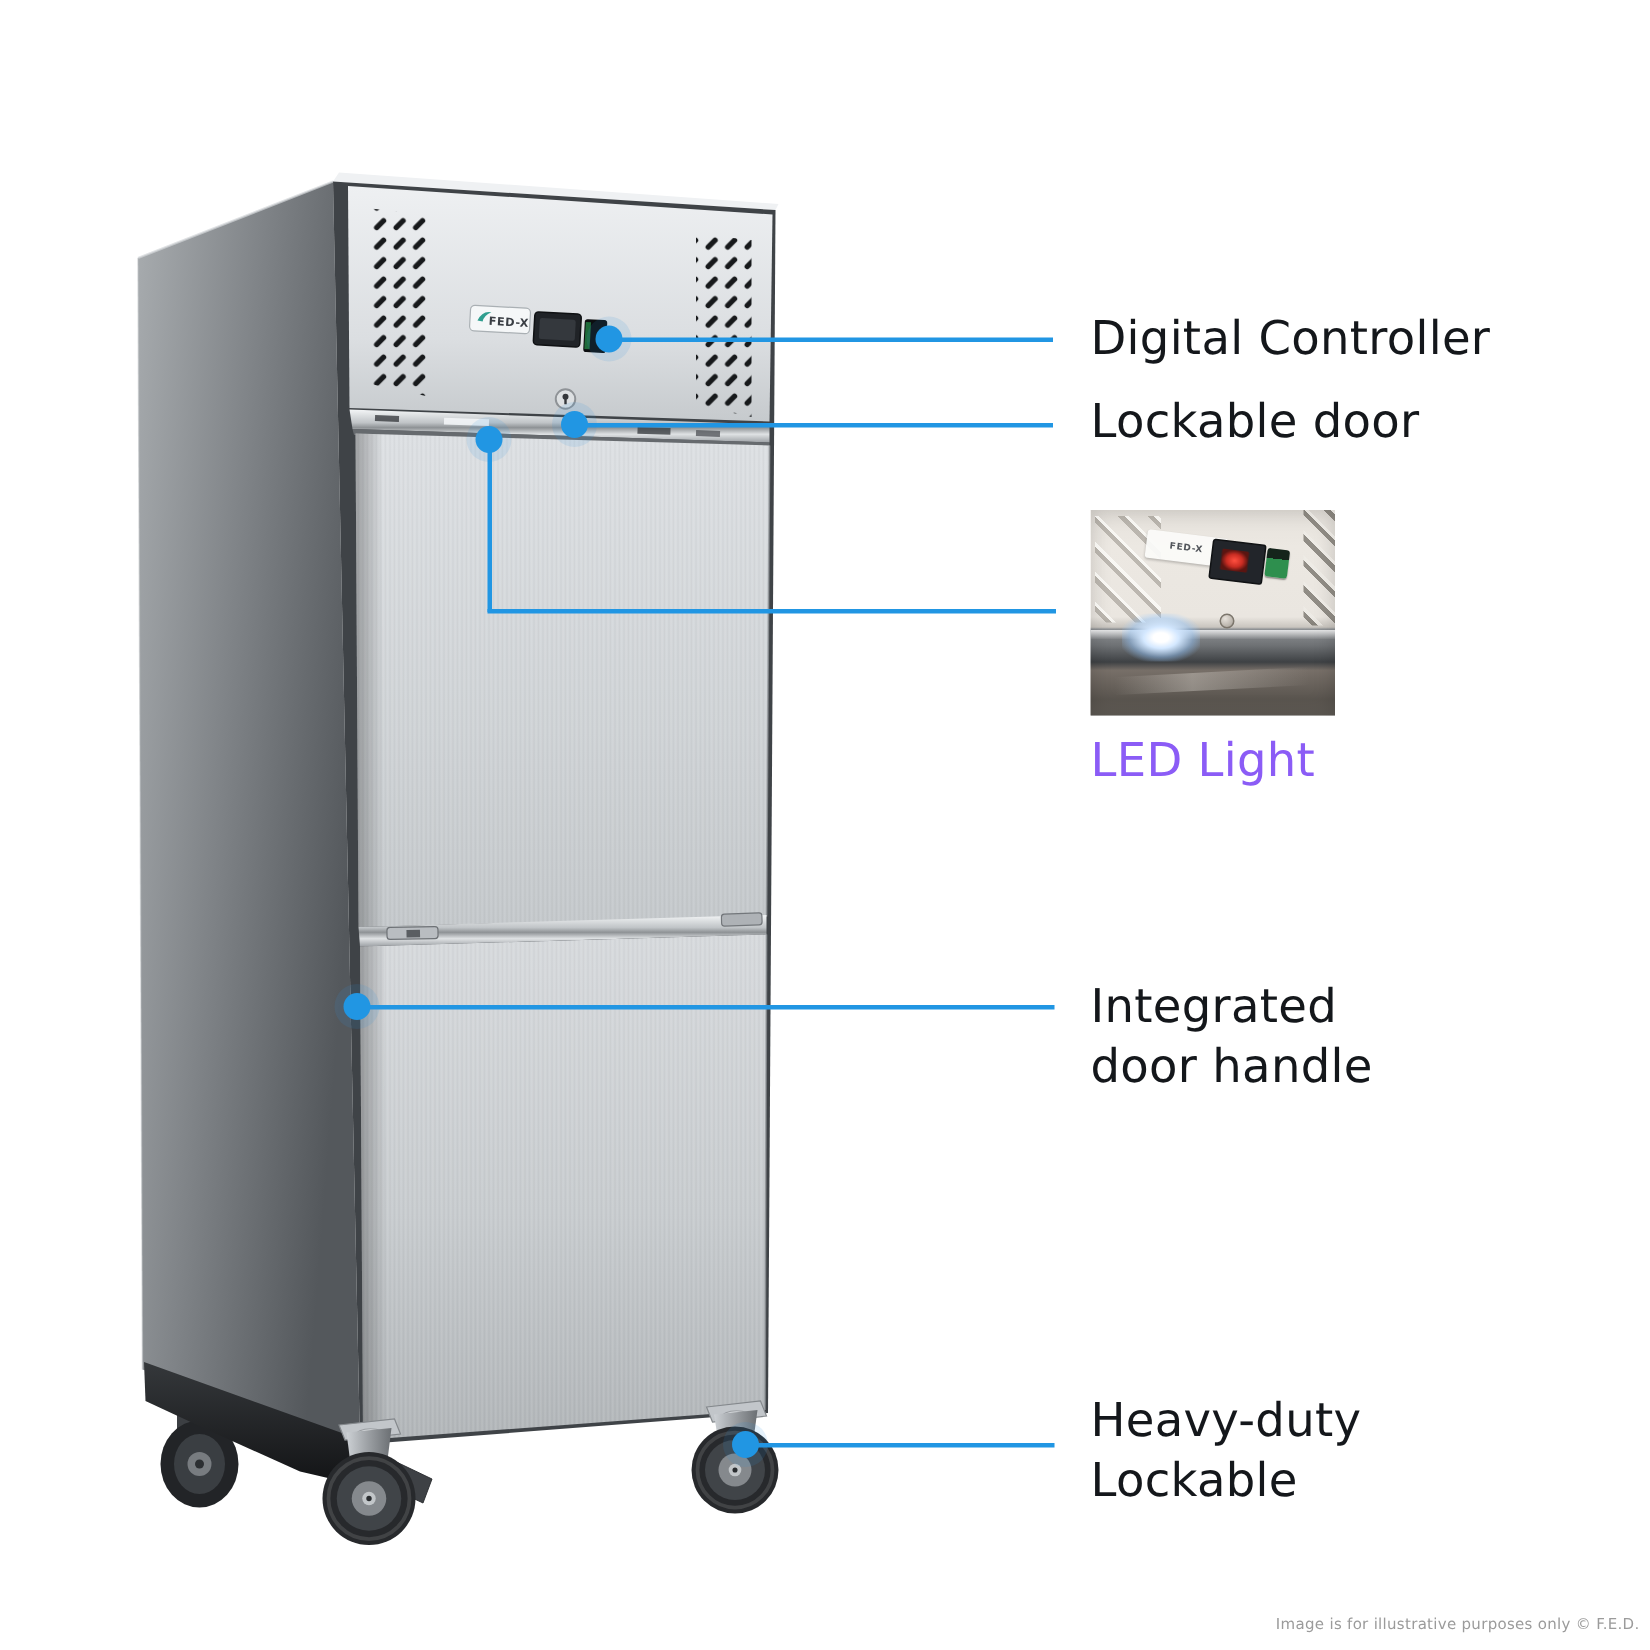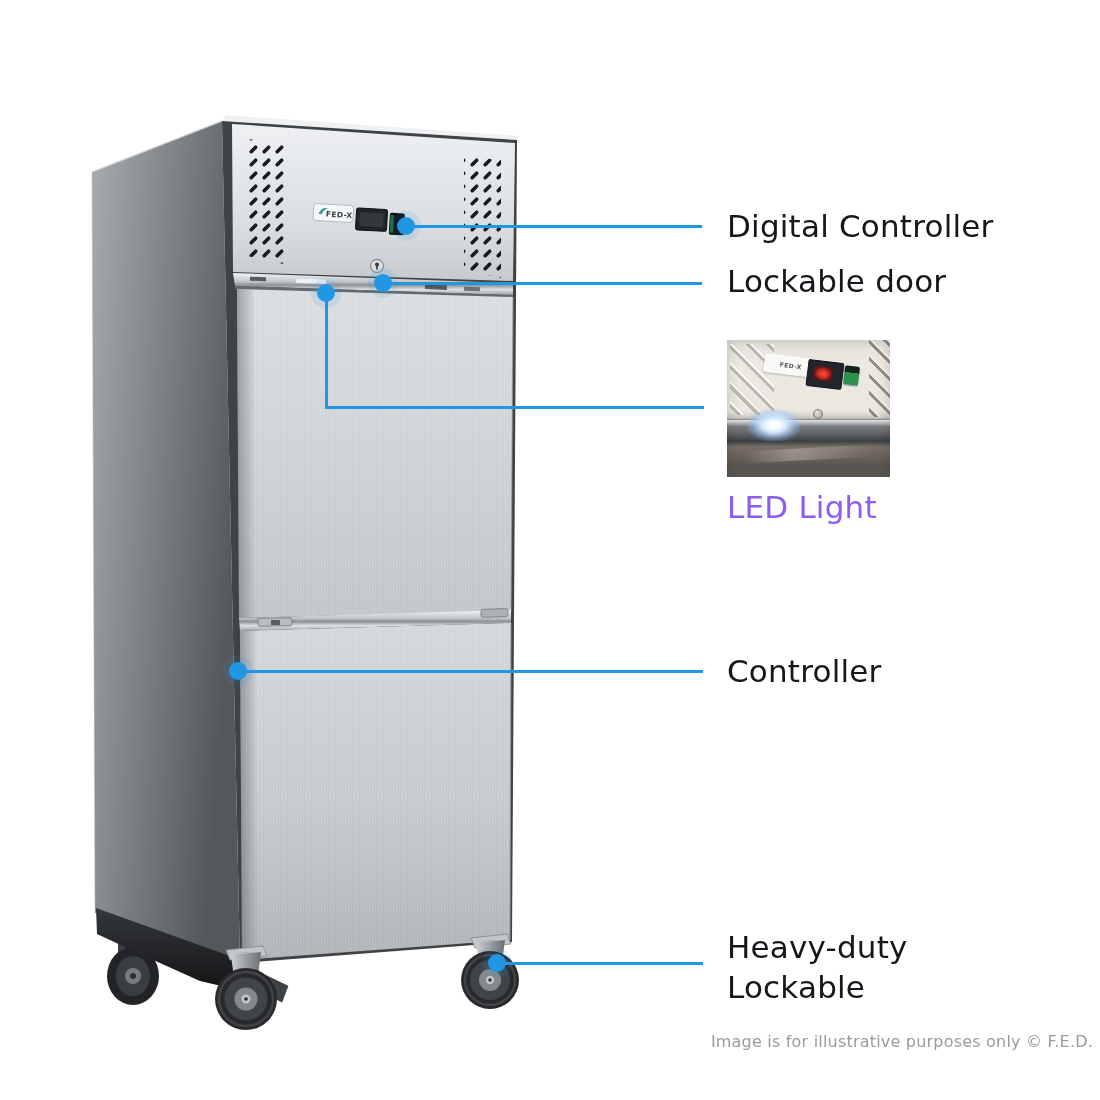--- a/index.html
+++ b/index.html
@@ -66,21 +66,21 @@
   }
   #ph-chrome{
     left:0;top:58.5%;width:100%;height:4.5%;
     background:linear-gradient(180deg,rgba(255,255,255,.75),rgba(255,255,255,.05));
   }
   #ph-streak{
     left:10%;top:79%;width:80%;height:9%;transform:rotate(-3deg);
     background:linear-gradient(90deg,rgba(255,255,255,0),rgba(230,225,218,.35) 40%,rgba(255,255,255,0));
   }
   #footer-note{
-    position:absolute;right:7px;top:1032px;font-size:16px;letter-spacing:.2px;color:#9b9b9b;
+    position:absolute;right:7px;top:1078px;font-size:10px;letter-spacing:.2px;color:#9b9b9b;
   }
 </style>
 </head>
 <body>
 
 <div id="canvas">
 
   <svg width="1100" height="1100" viewBox="0 0 1100 1100">
     <defs>
       <linearGradient id="sideGrad" x1="0" y1="0" x2="1" y2="0.45">
@@ -257,21 +257,22 @@
     <div class="ph" id="ph-button"></div>
     <div class="ph" id="ph-lock"></div>
     <div class="ph" id="ph-chrome"></div>
     <div class="ph" id="ph-glow"></div>
     <div class="ph" id="ph-streak"></div>
   </div>
 
   <div class="label" style="left: 727px; top: 487px; color: #8b5cf6;">LED Light</div>
 
   <div class="label" style="left: 727px; top: 651px; color: rgb(20, 23, 27);">
-    <span>Controller</span>
+    <span>Integrated</span>
+    <span>door handle</span>
   </div>
 
   <div class="label" style="left: 727px; top: 927px; color: rgb(20, 23, 27);">
     <span>Heavy-duty</span>
     <span>Lockable</span>
   </div>
 
   <div id="footer-note" style="color: rgb(155, 155, 155);">Image is for illustrative purposes only  © F.E.D.</div>
 </div>
 

